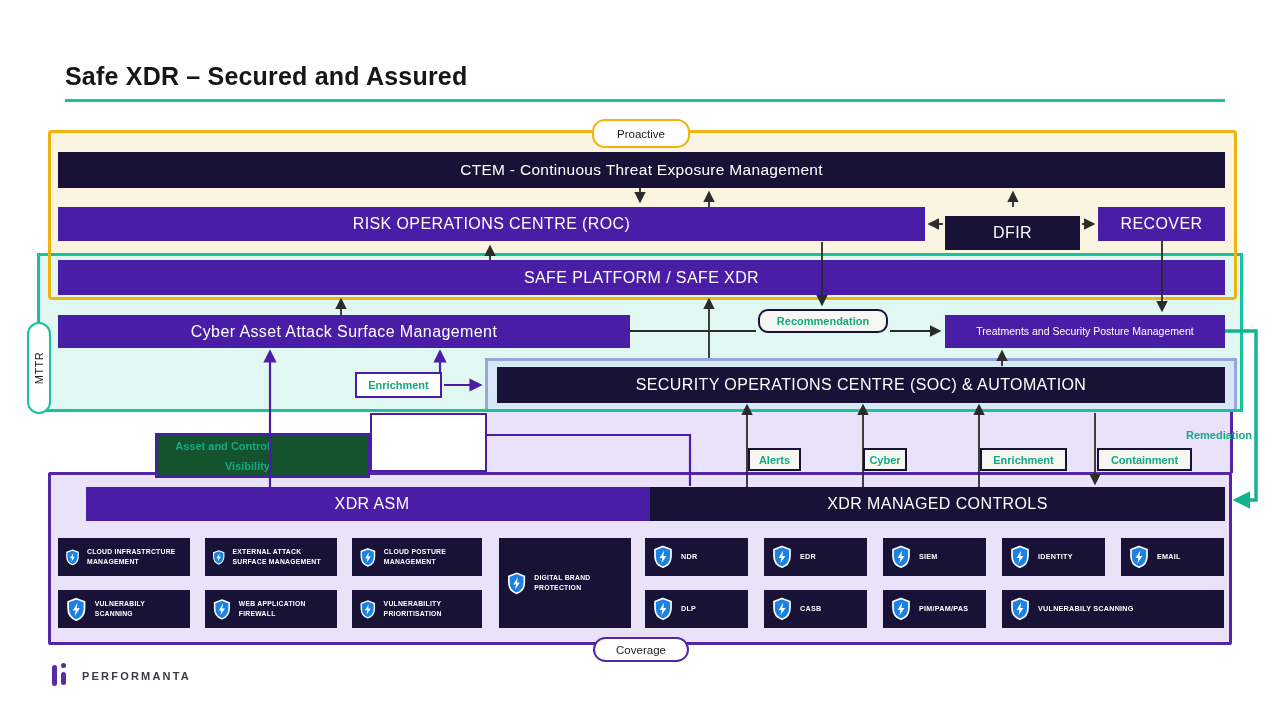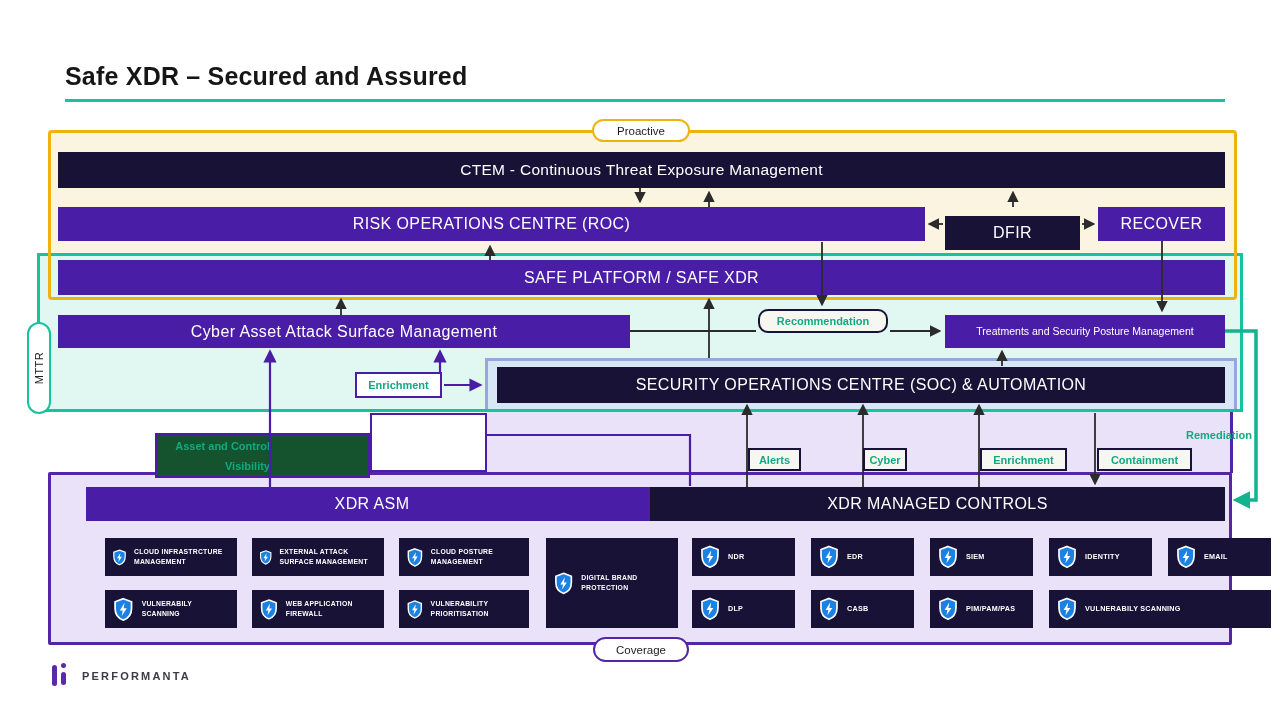--- a/index.html
+++ b/index.html
@@ -10,21 +10,21 @@
   .bar{display:flex;align-items:center;justify-content:center;color:#fff;text-align:center;z-index:5;}
   .navy{background:#181237;}
   .purple{background:#4a1da6;}
   .bar-lg{font-size:15.5px;font-weight:500;letter-spacing:.3px;}
   .bar-md{font-size:16px;font-weight:500;letter-spacing:.4px;}
   .pill{background:#fff;border-radius:13px;display:flex;align-items:center;justify-content:center;
         font-size:11.5px;color:#1c1c1c;z-index:8;}
   .tag{background:#f7f7f2;border:2px solid #181237;display:flex;align-items:center;justify-content:center;
        font-size:11px;font-weight:700;color:#13a983;z-index:7;}
   .tag-p{background:#fff;border:2px solid #4a1da6;}
-  .item{background:#181237;display:flex;align-items:center;gap:6px;padding:4px 6px;z-index:6;margin-left:47px;}
+  .item{background:#181237;display:flex;align-items:center;gap:6px;padding:4px 6px;z-index:6;}
   .item .lbl{color:#fff;font-size:6.8px;font-weight:700;letter-spacing:.25px;line-height:1.45;text-transform:uppercase;}
   svg.ov{position:absolute;left:0;top:0;z-index:6;pointer-events:none;}
 </style>
 </head>
 <body>
 
 <div id="stage">
 
   <div class="abs" style="left:65px;top:62px;font-size:25px;font-weight:600;color:#161616;letter-spacing:.2px;">Safe XDR – Secured and Assured</div>
   <div class="abs" style="left:65px;top:99px;width:1160px;height:3px;background:#16c39d;"></div>
@@ -61,21 +61,21 @@
   <div class="abs bar navy bar-md" style="left:650px;top:487px;width:575px;height:34px;">XDR MANAGED CONTROLS</div>
 
   <div class="abs tag" style="left:758px;top:309px;width:130px;height:24px;border-radius:10px;">Recommendation</div>
   <div class="abs tag tag-p" style="left:355px;top:372px;width:87px;height:26px;">Enrichment</div>
   <div class="abs tag" style="left:748px;top:448px;width:53px;height:23px;">Alerts</div>
   <div class="abs tag" style="left:863px;top:448px;width:44px;height:23px;">Cyber</div>
   <div class="abs tag" style="left:980px;top:448px;width:87px;height:23px;">Enrichment</div>
   <div class="abs tag" style="left:1097px;top:448px;width:95px;height:23px;">Containment</div>
   <div class="abs" style="left:1150px;top:429px;width:102px;text-align:right;font-size:11px;font-weight:700;color:#13a983;z-index:7;">Remediation</div>
 
-  <div class="abs pill" style="left:592px;top:119px;width:98px;height:23px;border:2.5px solid #efb310;">Proactive</div>
+  <div class="abs pill" style="left:592px;top:119px;width:98px;height:29px;border:2.5px solid #efb310;">Proactive</div>
   <div class="abs pill" style="left:593px;top:637px;width:96px;height:25px;border:2.5px solid #5226a5;">Coverage</div>
   <div class="abs pill" style="left:27px;top:322px;width:24px;height:92px;border:2.5px solid #16c39d;border-radius:12px;">
     <span style="transform:rotate(-90deg);font-size:11px;color:#1c1c1c;letter-spacing:.5px;">MTTR</span>
   </div>
 
   <div class="abs item" style="left:58px;top:538px;width:132px;height:38px;">
     <svg width="25" height="29" viewBox="0 0 24 24">
         <path d="M12 1.5 20 4.5 V11 C20 16.5 16.7 20.7 12 22.3 C7.3 20.7 4 16.5 4 11 V4.5 Z" fill="#1b82e3" stroke="#fff" stroke-width="1.7"></path>
         <path d="M13.2 5.5 8.6 13 H11.4 L10.4 18.3 L15.4 10.9 H12.4 Z" fill="#fff"></path>
       </svg>

